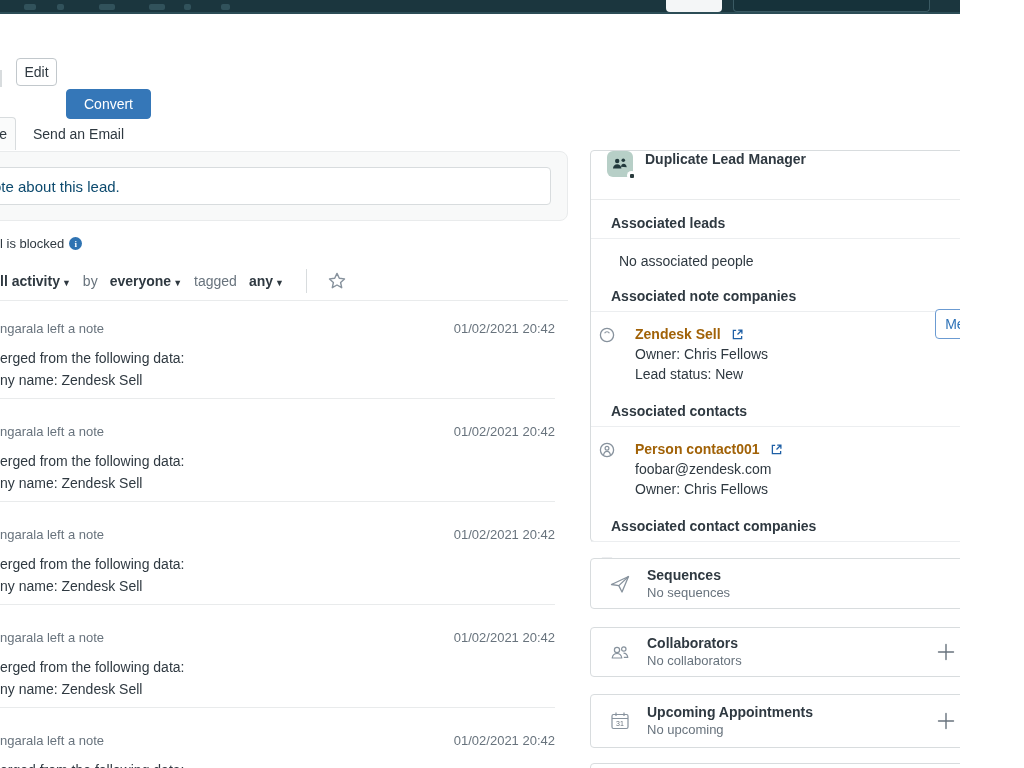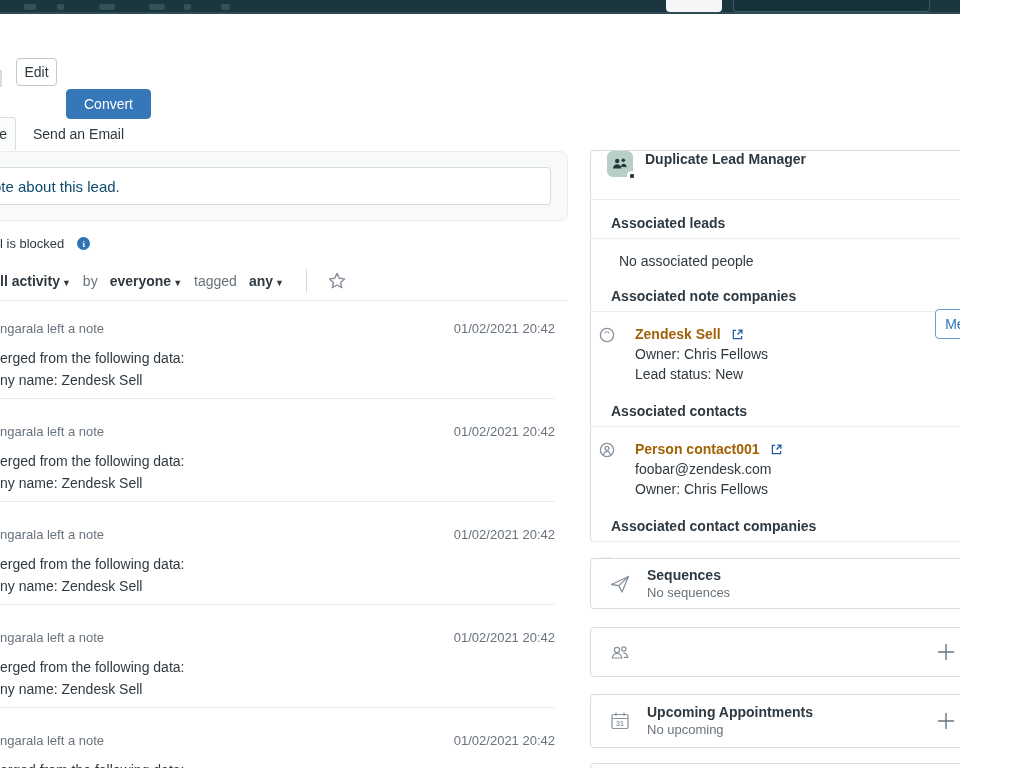--- a/index.html
+++ b/index.html
@@ -20,21 +20,21 @@
 
   
   .tab-partial { position:absolute; left:-32px; top:117px; width:48px; height:33px; background:#fafbfb; border:1px solid #d8dcde; border-bottom:none; border-radius:0 4px 0 0; font-size:14px; color:#2f3941; display:flex; align-items:center; justify-content:flex-end; padding-right:8px; }
   .tab-email { position:absolute; left:33px; top:117px; height:33px; display:flex; align-items:center; font-size:14px; color:#2f3941; cursor:pointer; }
 
   
   .compose { position:absolute; left:-30px; top:151px; width:598px; height:70px; background:#f8f9f9; border:1px solid #e9ebec; border-radius:8px; }
   .compose-input { position:absolute; left:-24px; top:167px; width:575px; height:38px; background:#fff; border:1px solid #d8dcde; border-radius:4px; display:flex; align-items:center; overflow:hidden; }
   .compose-ph { position:absolute; left:16px; font-size:15px; color:#0c4a6e; white-space:nowrap; }
 
-  .blocked { position:absolute; left:0; top:236px; font-size:13px; color:#2f3941; display:flex; align-items:center; gap:13px; }
+  .blocked { position:absolute; left:0; top:236px; font-size:13px; color:#2f3941; display:flex; align-items:center; gap:5px; }
   .info-dot { width:13px; height:13px; border-radius:50%; background:#2f73b2; color:#fff; font-size:9px; font-weight:bold; display:flex; align-items:center; justify-content:center; font-family:"Liberation Serif", serif; }
 
   
   .filter { position:absolute; left:0; top:269px; height:24px; display:flex; align-items:center; font-size:14px; color:#68737d; gap:12px; }
   .f-strong { color:#2f3941; font-weight:bold; cursor:pointer; white-space:nowrap; }
   .caret { font-size:9px; color:#2f3941; margin-left:2px; }
   .f-div { width:1px; height:24px; background:#d8dcde; margin:0 8px 0 10px; }
   .filter-underline { position:absolute; left:0; top:300px; width:568px; height:1px; background:#e9ebec; }
 
   
@@ -299,20 +299,24 @@
 
   <div class="card widget w-col">
     <span class="w-icon">
       <svg width="22" height="22" viewBox="0 0 22 22">
           <circle cx="8" cy="9" r="2.6" fill="none" stroke="#87929d" stroke-width="1.2"></circle>
           <path d="M3.2 17 c.5-3 2.3-4.5 4.8-4.5 s4.3 1.5 4.8 4.5 z" fill="none" stroke="#87929d" stroke-width="1.2" stroke-linejoin="round"></path>
           <circle cx="14.8" cy="8" r="2.2" fill="none" stroke="#87929d" stroke-width="1.2"></circle>
           <path d="M14.5 12.2 c2.3 0 3.8 1.4 4.3 4.2 h-4" fill="none" stroke="#87929d" stroke-width="1.2" stroke-linejoin="round"></path>
         </svg>
     </span>
+    <div class="w-text">
+      <div class="w-title">Collaborators</div>
+      <div class="w-sub">No collaborators</div>
+    </div>
     <span class="w-plus">
       <svg width="18" height="18" viewBox="0 0 18 18">
           <path d="M9 1.5 V16.5 M1.5 9 H16.5" stroke="#68737d" stroke-width="1.4" stroke-linecap="round"></path>
         </svg>
     </span>
     <span class="w-chev">
       <svg width="14" height="9" viewBox="0 0 14 9">
           <path d="M1.5 1.8 L7 7 L12.5 1.8" fill="none" stroke="#2f3941" stroke-width="1.6" stroke-linecap="round" stroke-linejoin="round"></path>
         </svg>
     </span>

